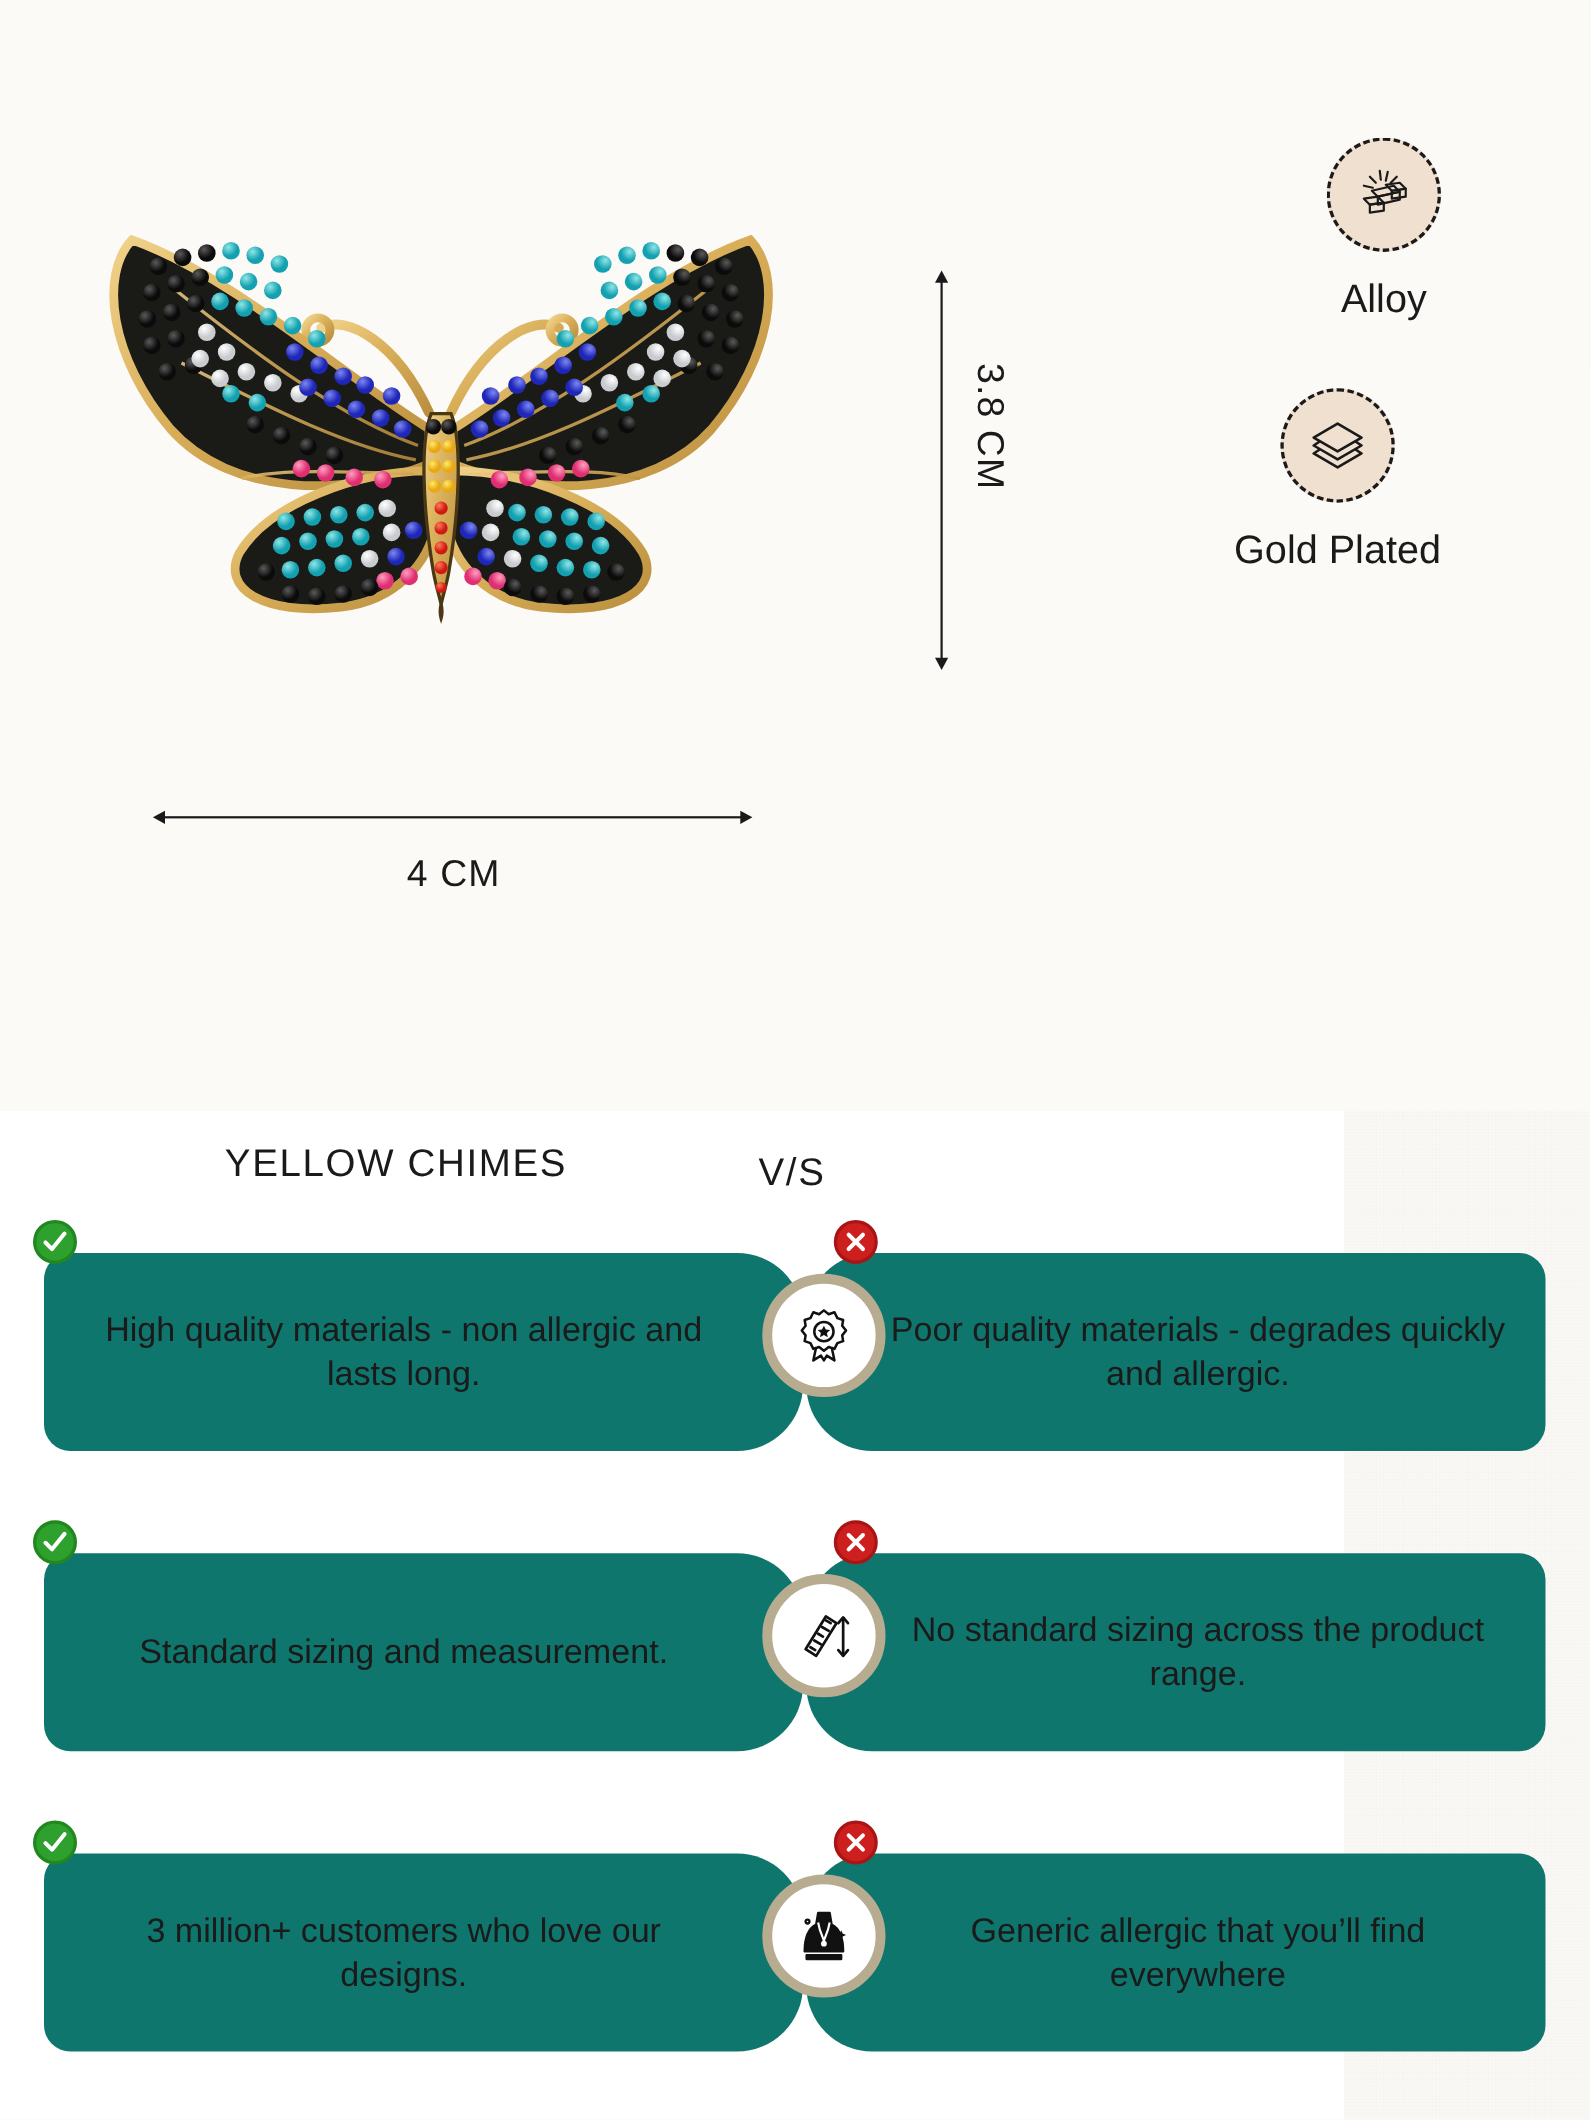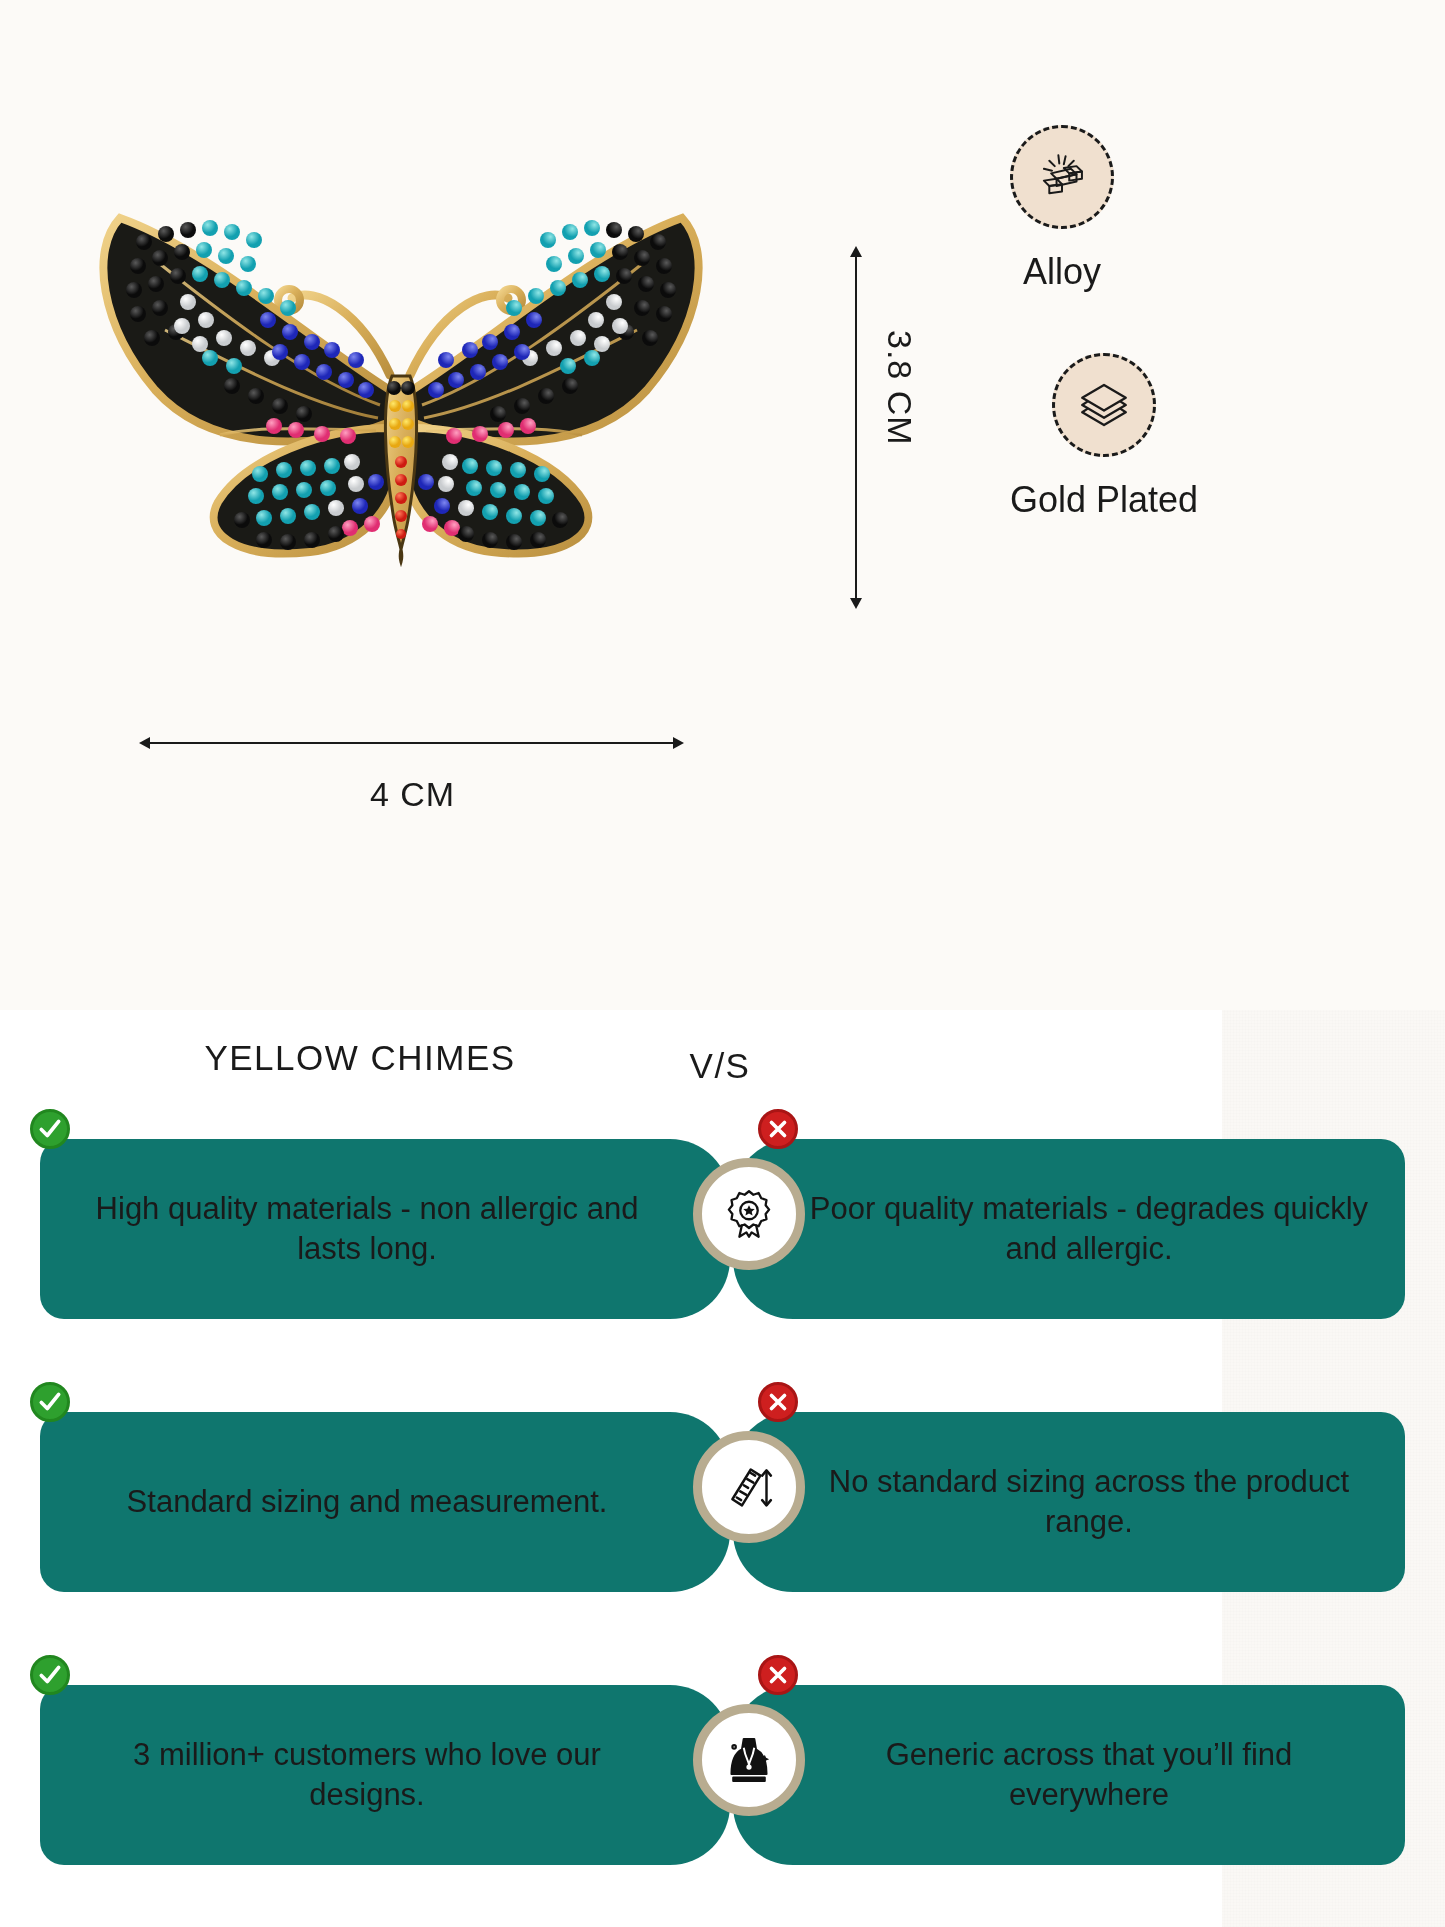--- a/index.html
+++ b/index.html
@@ -107,21 +107,21 @@
     letter-spacing: 1px;
   }
 
   
   .specs {
     position: absolute;
     right: 135px; top: 125px;
     width: 300px;
     display: flex;
     flex-direction: column;
-    align-items: flex-start;
+    align-items: flex-end;
     gap: 60px;
   }
   .spec-item { display: flex; flex-direction: column; align-items: center; }
   .spec-circle {
     width: 104px; height: 104px;
     border-radius: 50%;
     background: #F0E0CF;
     border: 3px dashed #1a1a1a;
     display: flex; align-items: center; justify-content: center;
     margin-bottom: 22px;
@@ -648,17 +648,17 @@
         <path d="M26 18 C 28 30, 32 34, 32 38 C 32 34, 36 30, 38 18" stroke="#ffffff" stroke-width="2.2" fill="none"></path>
         <circle cx="32" cy="40" r="3" fill="#ffffff" stroke="none"></circle>
         <path d="M14 52 L50 52 L50 56 L14 56 Z" fill="#111" stroke="#111"></path>
         <circle cx="15" cy="17" r="2"></circle>
           <circle cx="49" cy="43" r="2"></circle>
         <path d="M50 26 l1.5 3.5 3.5 1.5 -3.5 1.5 -1.5 3.5 -1.5 -3.5 -3.5 -1.5 3.5 -1.5z" fill="#111" stroke="none"></path>
       </svg>
     </div>
 
     <div class="card card-right">
-      <div class="card-text">Generic across that you’ll find everywhere</div>
+      <div class="card-text">Generic allergic that you’ll find everywhere</div>
     </div>
   </div>
 
 </div>
 
 </body></html>

